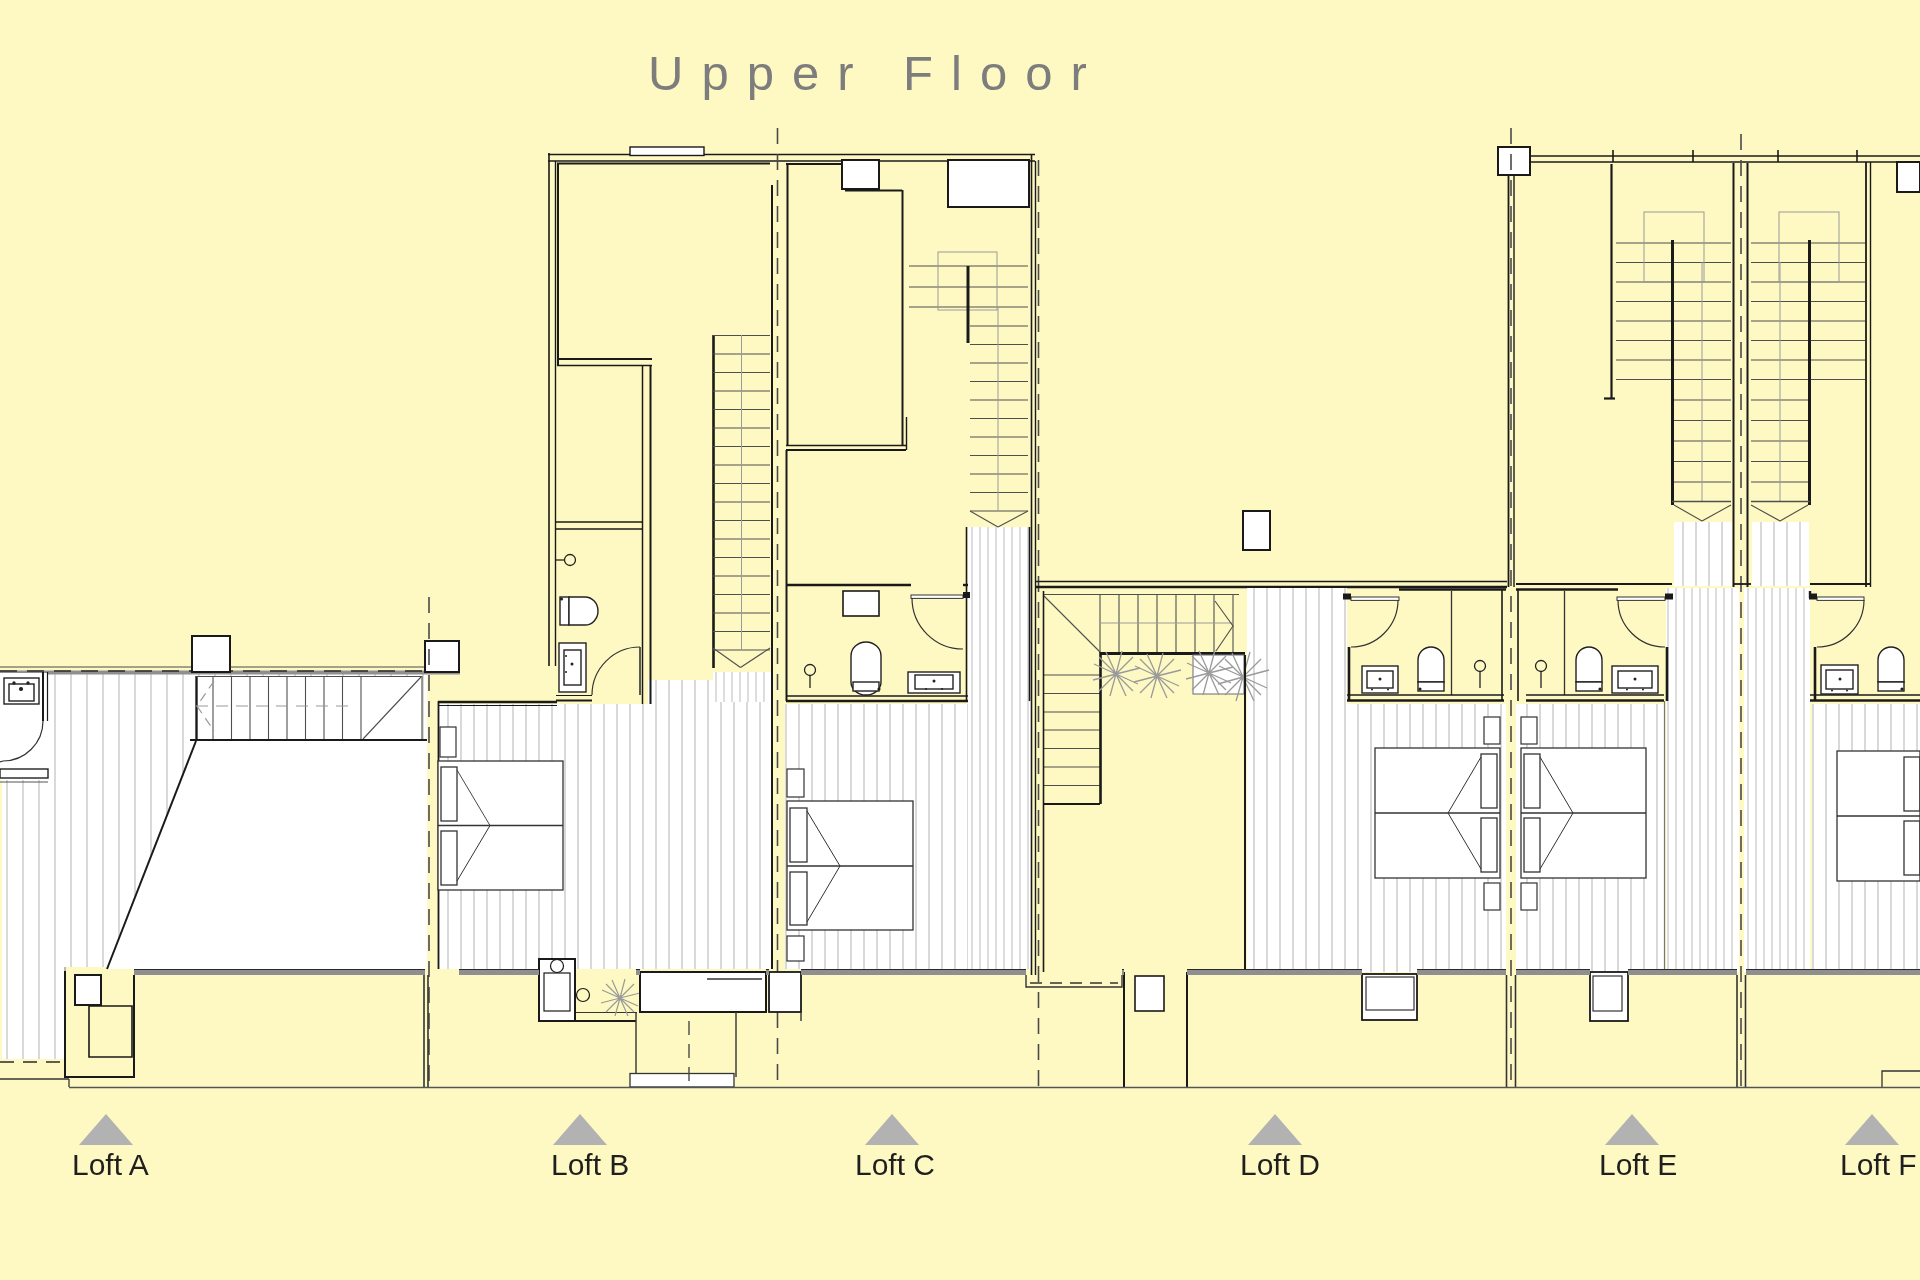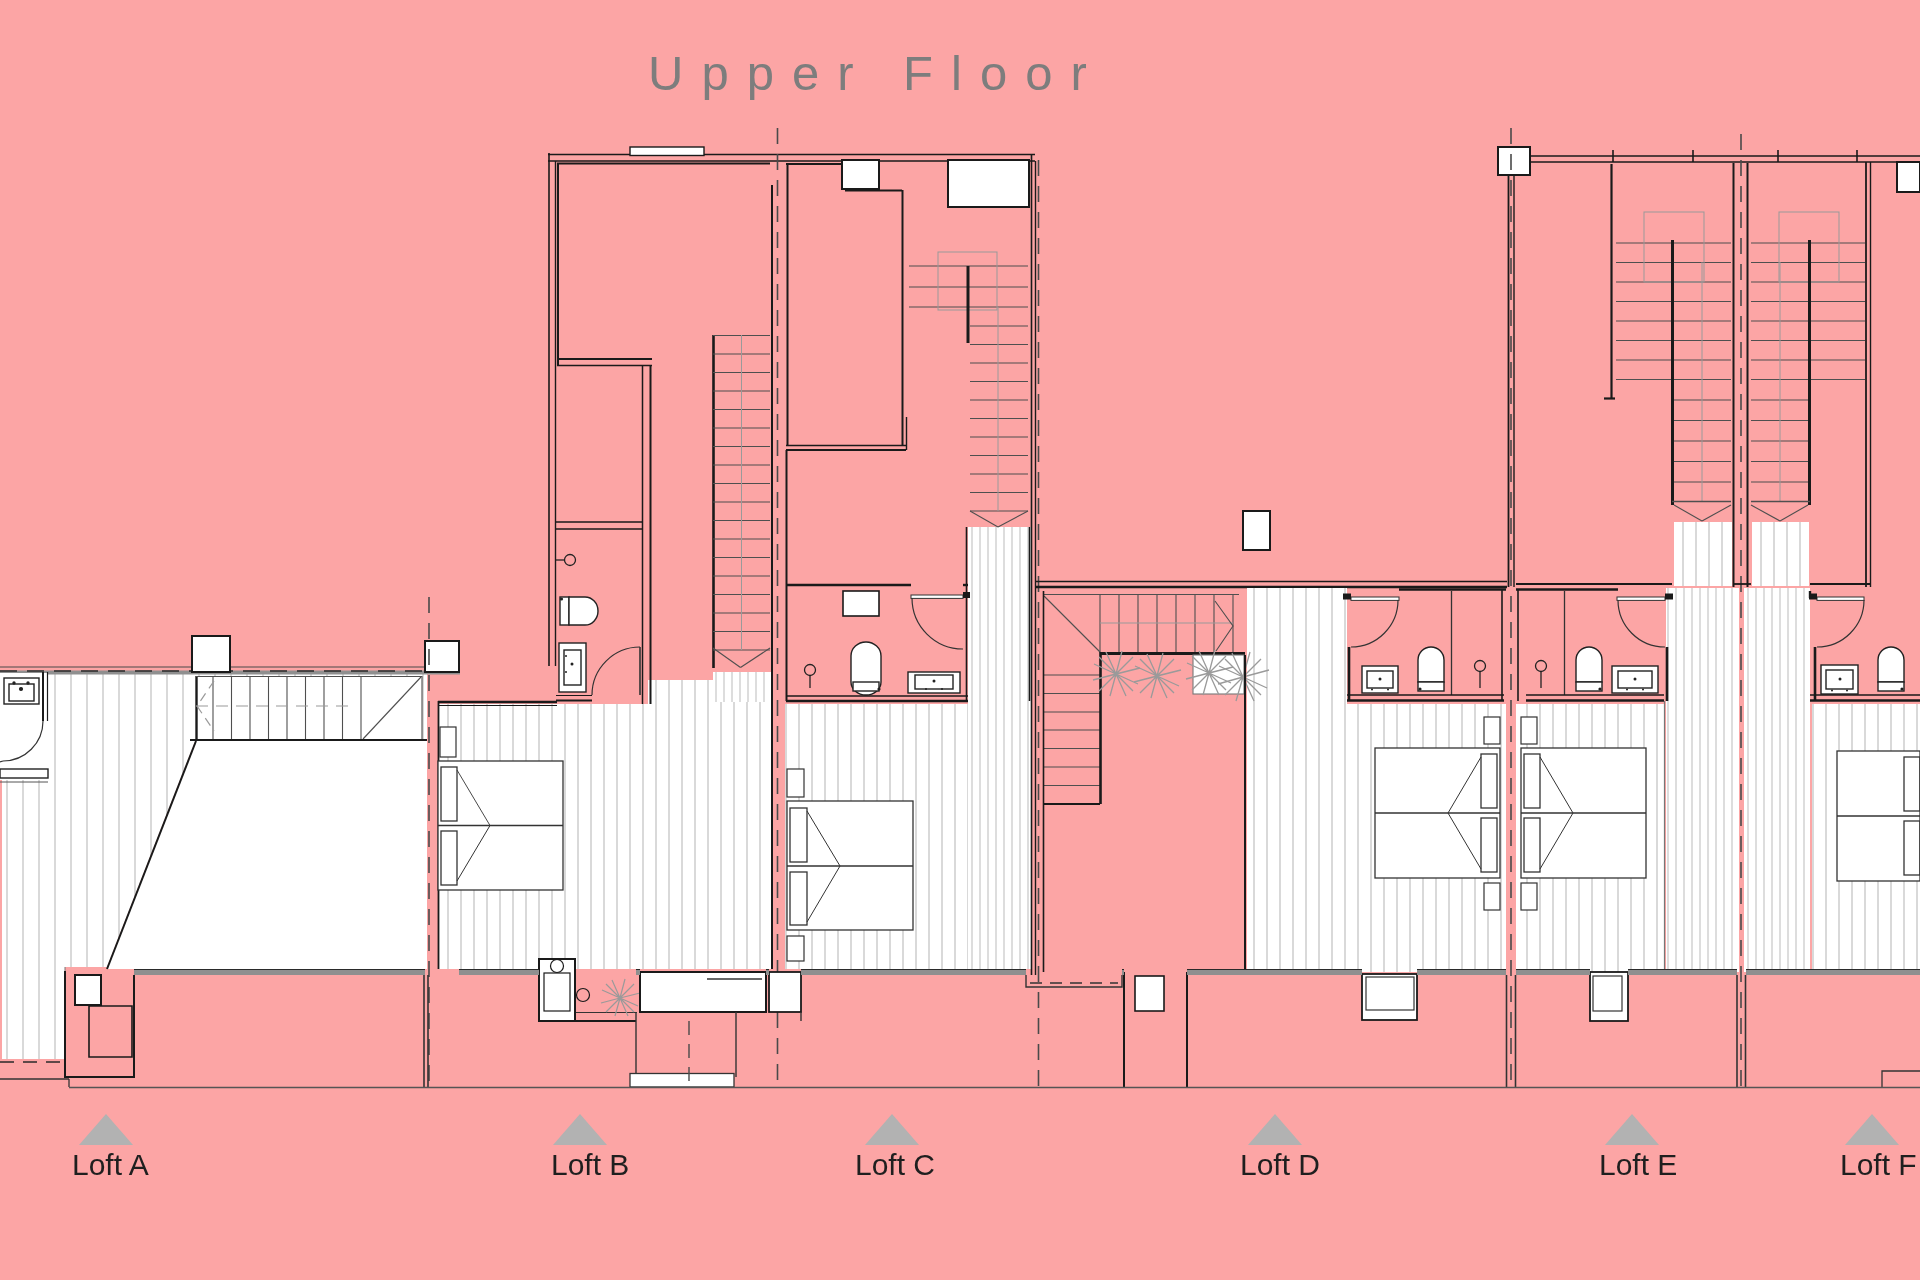--- a/index.html
+++ b/index.html
@@ -1,16 +1,16 @@
 <!DOCTYPE html>
 <html><head>
 <meta charset="utf-8">
 <style>
   html,body{margin:0;padding:0;background:#ffffff;}
-  #page{width:1920px;height:1280px;position:relative;background:#fca5a5;overflow:hidden;
+  #page{width:1920px;height:1280px;position:relative;background:#fef9c3;overflow:hidden;
         font-family:"Liberation Sans", sans-serif;}
   svg{position:absolute;left:0;top:0;}
 </style>
 </head>
 <body>
 <div id="page">
 <svg width="1920" height="1280" viewBox="0 0 1920 1280">
 <defs>
   <pattern id="h13" width="13" height="10" patternUnits="userSpaceOnUse">
     <rect width="13" height="10" fill="#ffffff"></rect>

